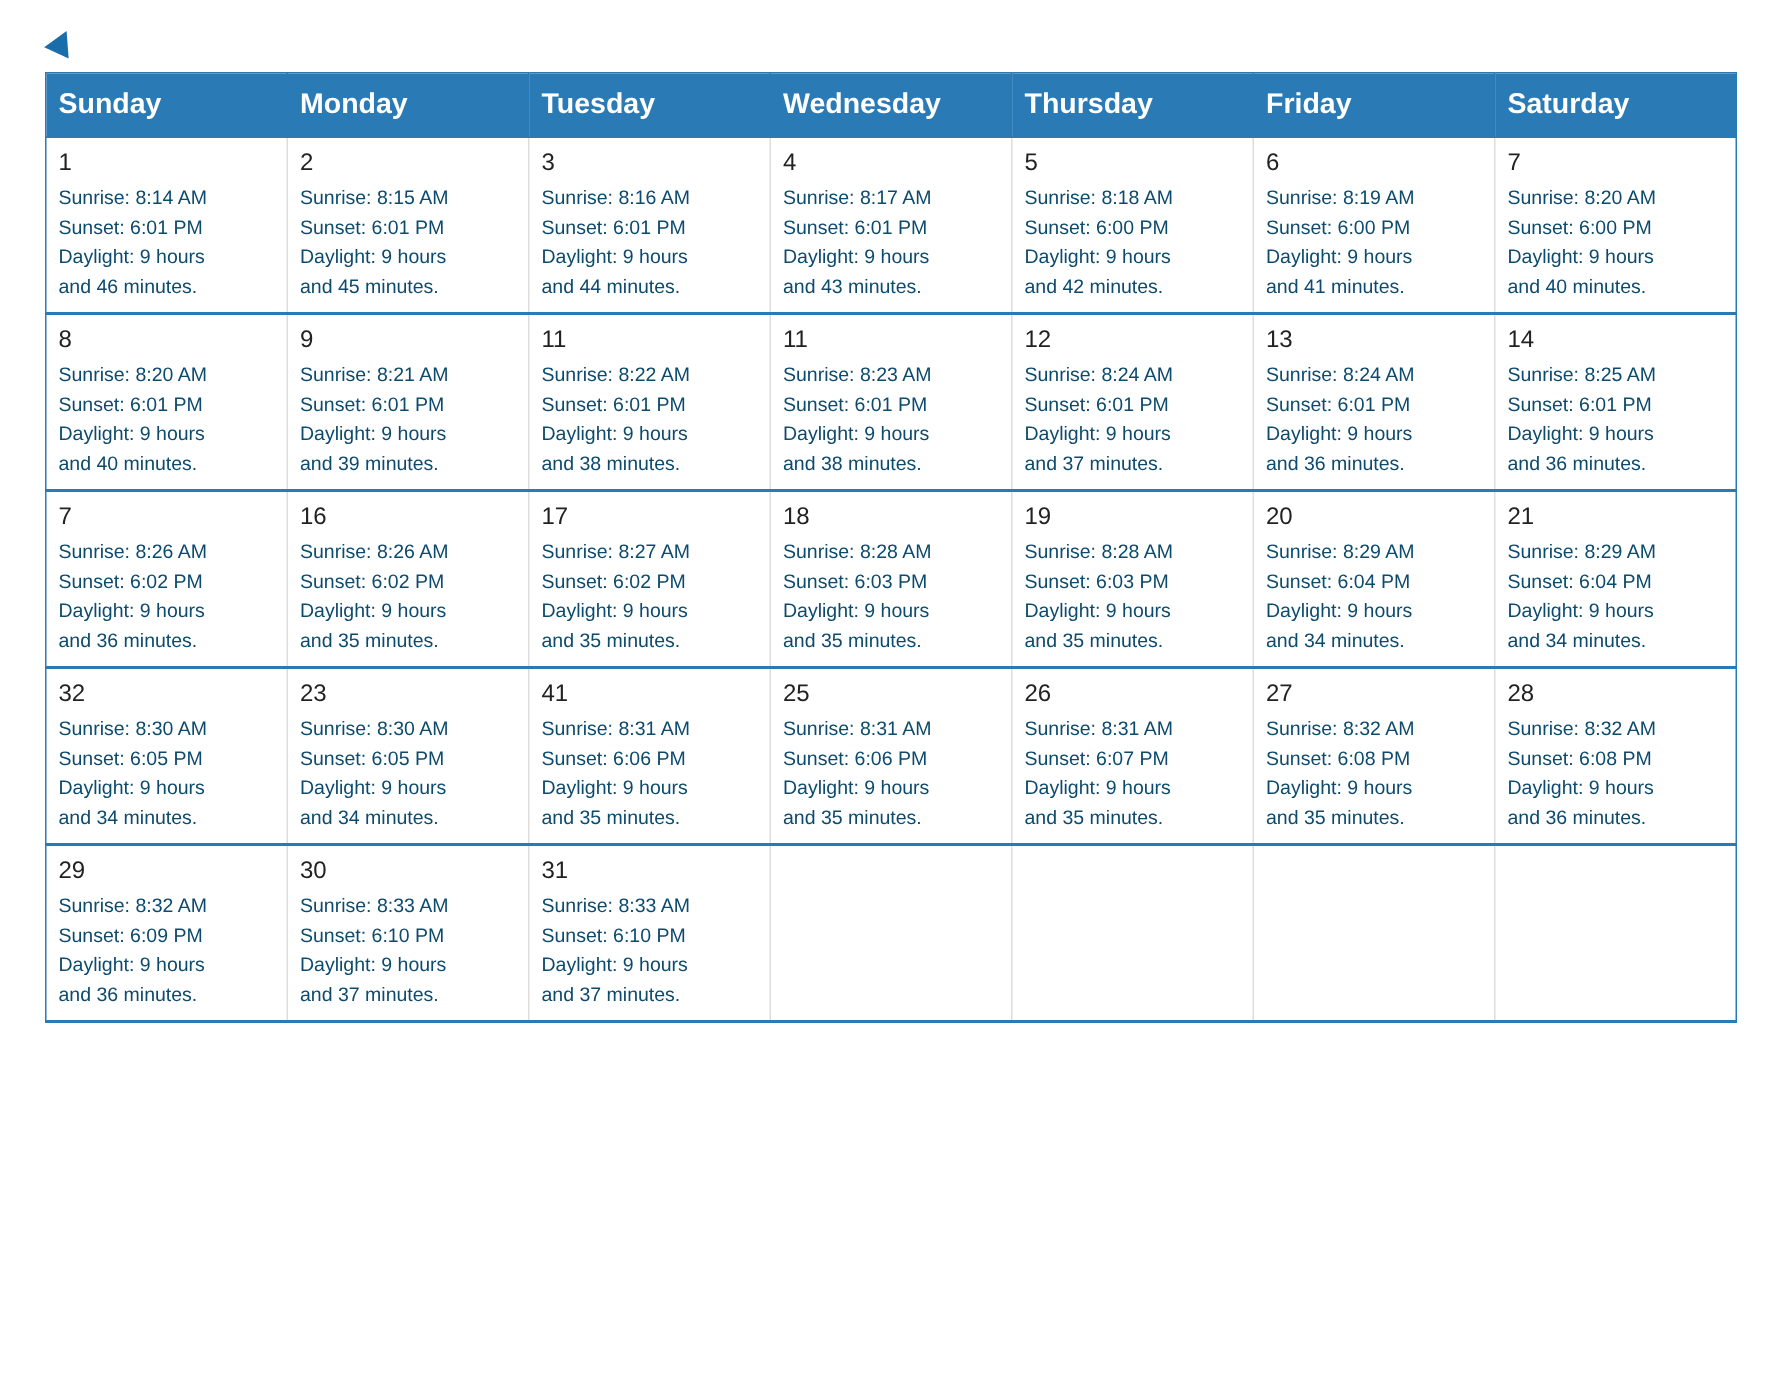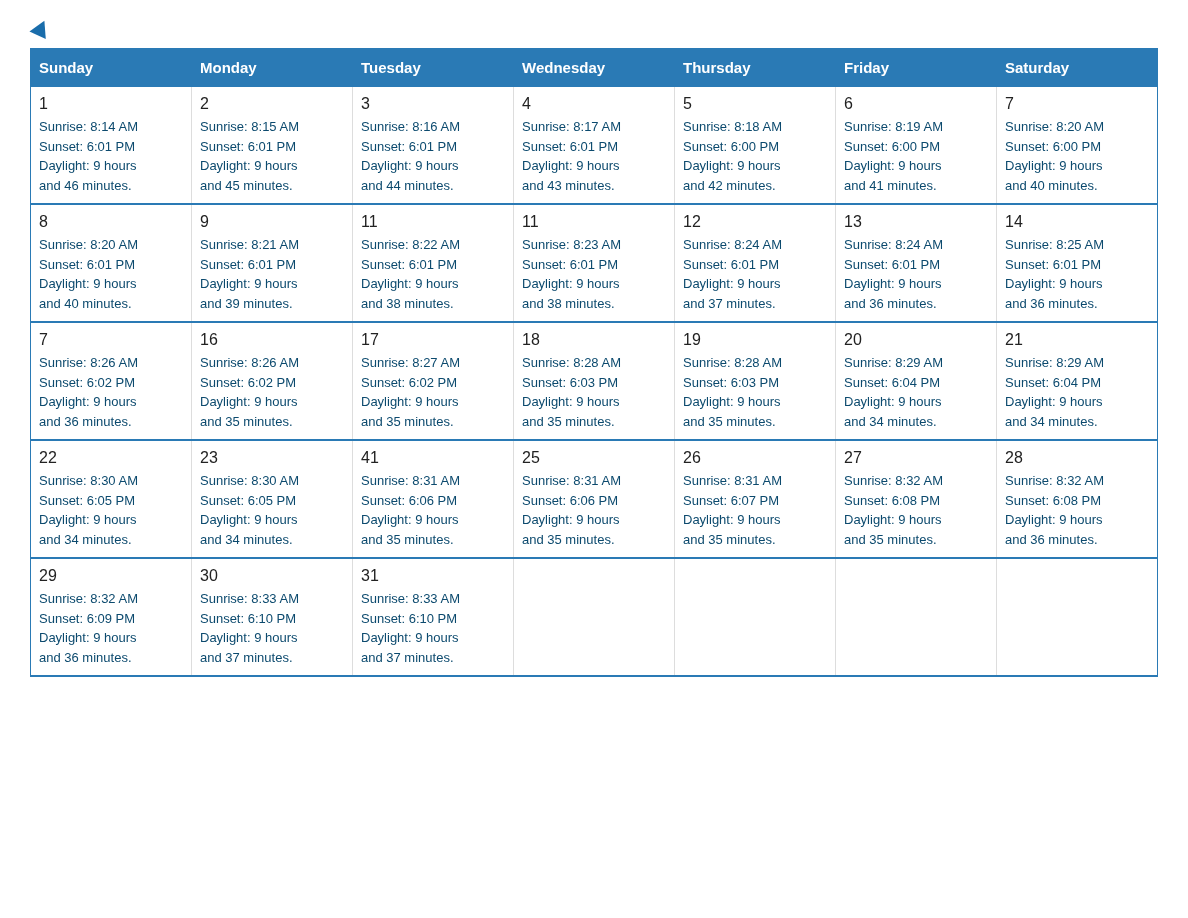--- a/index.html
+++ b/index.html
@@ -32,21 +32,21 @@
       margin-top: 4px;
     }
     table {
       width: 100%;
       border-collapse: collapse;
       table-layout: fixed;
     }
     thead th {
       background-color: #2a7ab5;
       color: #fff;
-      font-size: 15px;
+      font-size: 19px;
       font-weight: bold;
       padding: 10px 8px;
       text-align: left;
       border: 1px solid #2a7ab5;
     }
     tbody tr {
       border-bottom: 2px solid #2a7ab5;
     }
     tbody td {
       vertical-align: top;
@@ -223,21 +223,21 @@
           <span class="day-num">20</span>
           <div class="day-info">Sunrise: 8:29 AM<br>Sunset: 6:04 PM<br>Daylight: 9 hours<br>and 34 minutes.</div>
         </td>
         <td>
           <span class="day-num">21</span>
           <div class="day-info">Sunrise: 8:29 AM<br>Sunset: 6:04 PM<br>Daylight: 9 hours<br>and 34 minutes.</div>
         </td>
       </tr>
       <tr>
         <td>
-          <span class="day-num">22</span>
+          <span class="day-num">32</span>
           <div class="day-info">Sunrise: 8:30 AM<br>Sunset: 6:05 PM<br>Daylight: 9 hours<br>and 34 minutes.</div>
         </td>
         <td>
           <span class="day-num">23</span>
           <div class="day-info">Sunrise: 8:30 AM<br>Sunset: 6:05 PM<br>Daylight: 9 hours<br>and 34 minutes.</div>
         </td>
         <td>
           <span class="day-num">41</span>
           <div class="day-info">Sunrise: 8:31 AM<br>Sunset: 6:06 PM<br>Daylight: 9 hours<br>and 35 minutes.</div>
         </td>

